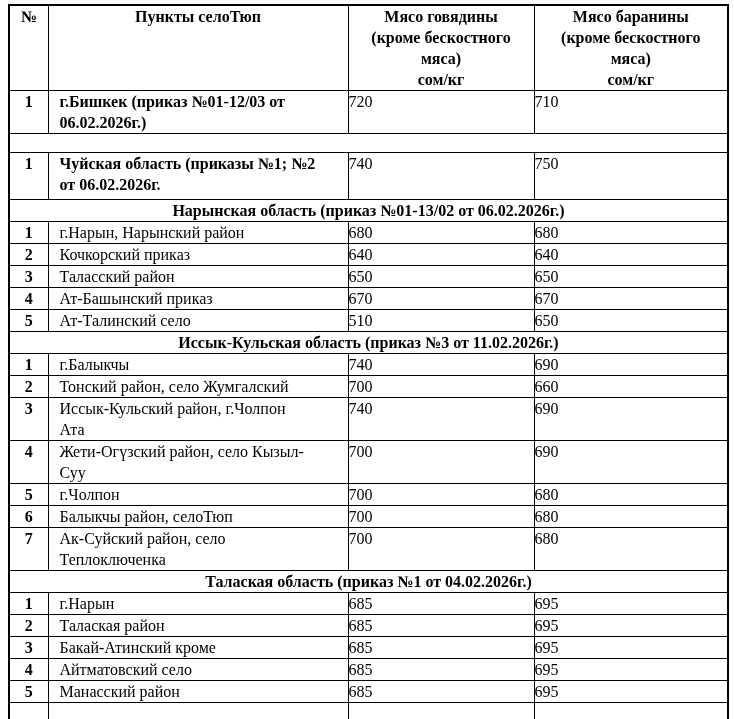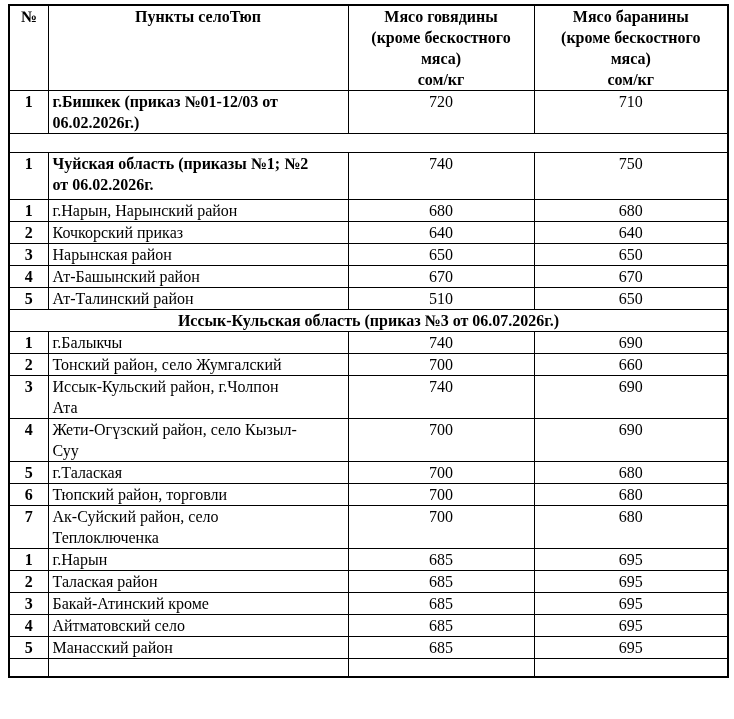--- a/index.html
+++ b/index.html
@@ -31,26 +31,26 @@
     font-weight: bold;
     text-align: center;
     white-space: pre-line;
   }
   td.num {
     text-align: center;
     font-weight: bold;
   }
   td.name {
     text-align: left;
-    padding-left: 4px;
+    padding-left: 11px;
     padding-right: 2px;
     white-space: pre-line;
   }
   td.name.b { font-weight: bold; }
-  td.val { text-align: center; }
+  td.val { }
   td.section {
     text-align: center;
     font-weight: bold;
   }
   tr.h-header { height: 82px; }
   tr.h1  { height: 21px; }
   tr.h2  { height: 42px; }
   tr.h-chui { height: 47px; }
   tr.h-sec { height: 22px; }
   tr.h-sp { height: 19px; }
@@ -94,54 +94,57 @@
   </tr>
 
   <tr class="h-chui">
     <td class="num">1</td>
     <td class="name b">Чуйская область (приказы №1; №2
 от 06.02.2026г.</td>
     <td class="val">740</td>
     <td class="val">750</td>
   </tr>
 
+  <tr class="h-sec">
+    <td class="section" colspan="4">Нарынская область (приказ №01-13/02 от 06.02.2026г.)</td>
+  </tr>
 
   <tr class="h1">
     <td class="num">1</td>
     <td class="name">г.Нарын, Нарынский район</td>
     <td class="val">680</td>
     <td class="val">680</td>
   </tr>
   <tr class="h1">
     <td class="num">2</td>
     <td class="name">Кочкорский приказ</td>
     <td class="val">640</td>
     <td class="val">640</td>
   </tr>
   <tr class="h1">
     <td class="num">3</td>
-    <td class="name">Нарынская район</td>
+    <td class="name">Таласский район</td>
     <td class="val">650</td>
     <td class="val">650</td>
   </tr>
   <tr class="h1">
     <td class="num">4</td>
-    <td class="name">Ат-Башынский район</td>
+    <td class="name">Ат-Башынский приказ</td>
     <td class="val">670</td>
     <td class="val">670</td>
   </tr>
   <tr class="h1">
     <td class="num">5</td>
-    <td class="name">Ат-Талинский район</td>
+    <td class="name">Ат-Талинский село</td>
     <td class="val">510</td>
     <td class="val">650</td>
   </tr>
 
   <tr class="h-sec">
-    <td class="section" colspan="4">Иссык-Кульская область (приказ №3 от 06.07.2026г.)</td>
+    <td class="section" colspan="4">Иссык-Кульская область (приказ №3 от 11.02.2026г.)</td>
   </tr>
 
   <tr class="h1">
     <td class="num">1</td>
     <td class="name">г.Балыкчы</td>
     <td class="val">740</td>
     <td class="val">690</td>
   </tr>
   <tr class="h1">
     <td class="num">2</td>
@@ -158,38 +161,41 @@
   </tr>
   <tr class="h2">
     <td class="num">4</td>
     <td class="name">Жети-Огүзский район, село Кызыл-
 Суу</td>
     <td class="val">700</td>
     <td class="val">690</td>
   </tr>
   <tr class="h1">
     <td class="num">5</td>
-    <td class="name">г.Талаская</td>
+    <td class="name">г.Чолпон</td>
     <td class="val">700</td>
     <td class="val">680</td>
   </tr>
   <tr class="h1">
     <td class="num">6</td>
-    <td class="name">Тюпский район, торговли</td>
+    <td class="name">Балыкчы район, селоТюп</td>
     <td class="val">700</td>
     <td class="val">680</td>
   </tr>
   <tr class="h2">
     <td class="num">7</td>
     <td class="name">Ак-Суйский район, село
 Теплоключенка</td>
     <td class="val">700</td>
     <td class="val">680</td>
   </tr>
 
+  <tr class="h-sec">
+    <td class="section" colspan="4">Талаская область (приказ №1 от 04.02.2026г.)</td>
+  </tr>
 
   <tr class="h1">
     <td class="num">1</td>
     <td class="name">г.Нарын</td>
     <td class="val">685</td>
     <td class="val">695</td>
   </tr>
   <tr class="h1">
     <td class="num">2</td>
     <td class="name">Талаская район</td>

